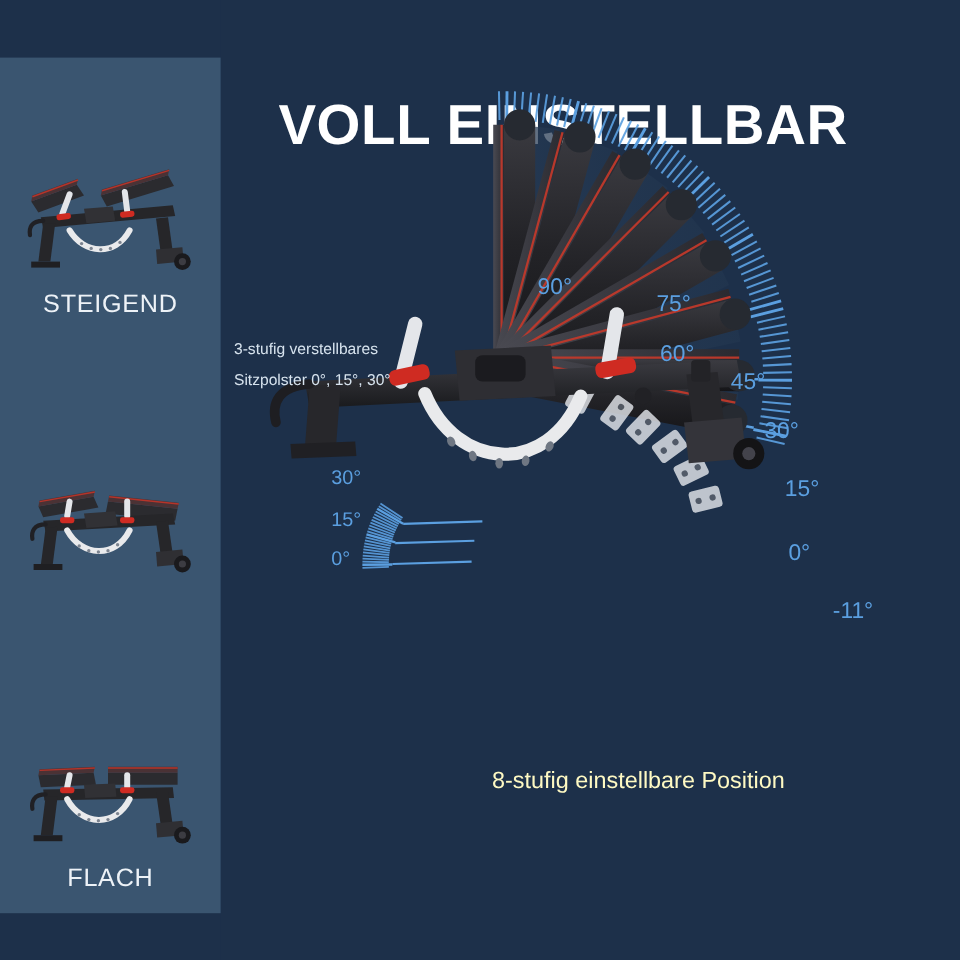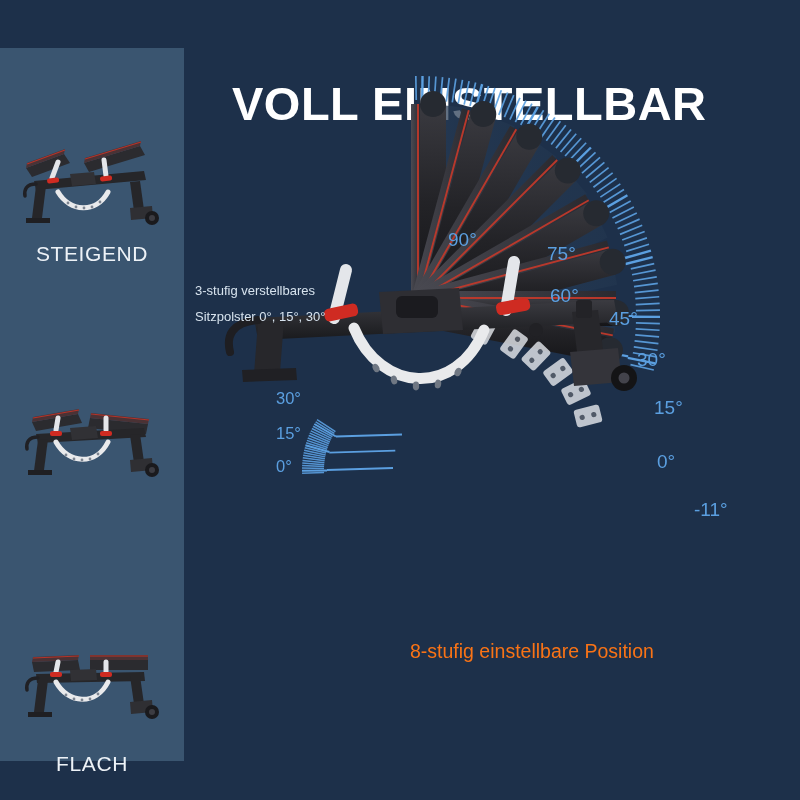--- a/index.html
+++ b/index.html
@@ -37,21 +37,21 @@
     color:#ffffff; font-size:47px; font-weight:700;
     letter-spacing:0.5px; white-space:nowrap;
   }
   .note-seat {
     position:absolute; left:11px; top:278px;
     color:#d7e3ee; font-size:13px; line-height:26px;
     white-space:nowrap;
   }
   .note-pos {
     position:absolute; left:226px; top:638px;
-    color:#f97316; font-size:19.5px; line-height:27px;
+    color:#fef9c3; font-size:19.5px; line-height:27px;
     text-align:center; white-space:nowrap;
   }
   .arc-label {
     position:absolute; color:#5b9fe0; font-size:19px;
     white-space:nowrap; line-height:1;
   }
   .arc-label.small { font-size:16.5px; }
   svg { display:block; overflow:visible; }
   .arcsvg { position:absolute; left:0; top:0; }
 </style>
@@ -147,21 +147,21 @@
             <circle cx="86" cy="76" r="1.4"></circle>
           </g>
           <path d="M44,52 L46,40" stroke="#e4e6ea" stroke-width="5" fill="none" stroke-linecap="round"></path>
           <path d="M94,52 L94,40" stroke="#e4e6ea" stroke-width="5" fill="none" stroke-linecap="round"></path>
           <rect x="38" y="53" width="12" height="5" rx="2" fill="#cf2b22"></rect>
           <rect x="88" y="53" width="12" height="5" rx="2" fill="#cf2b22"></rect>
         </svg>
       </div>
     </div>
 
-    <div class="side-card" style="top:572px;gap:16px;">
+    <div class="side-card" style="top:556px;">
       <div class="thumb">
         <svg width="160" height="110" viewBox="0 0 160 110">
 
           <g>
             <polygon points="20,42 66,40 68,50 22,52" fill="#2b2b2f"></polygon>
             <polygon points="20,42 66,40 67,35 21,37" fill="#4a3235"></polygon>
             <polyline points="21,38 67,36" stroke="#b5342a" stroke-width="1.2" fill="none"></polyline>
           </g>
 
           <g>

